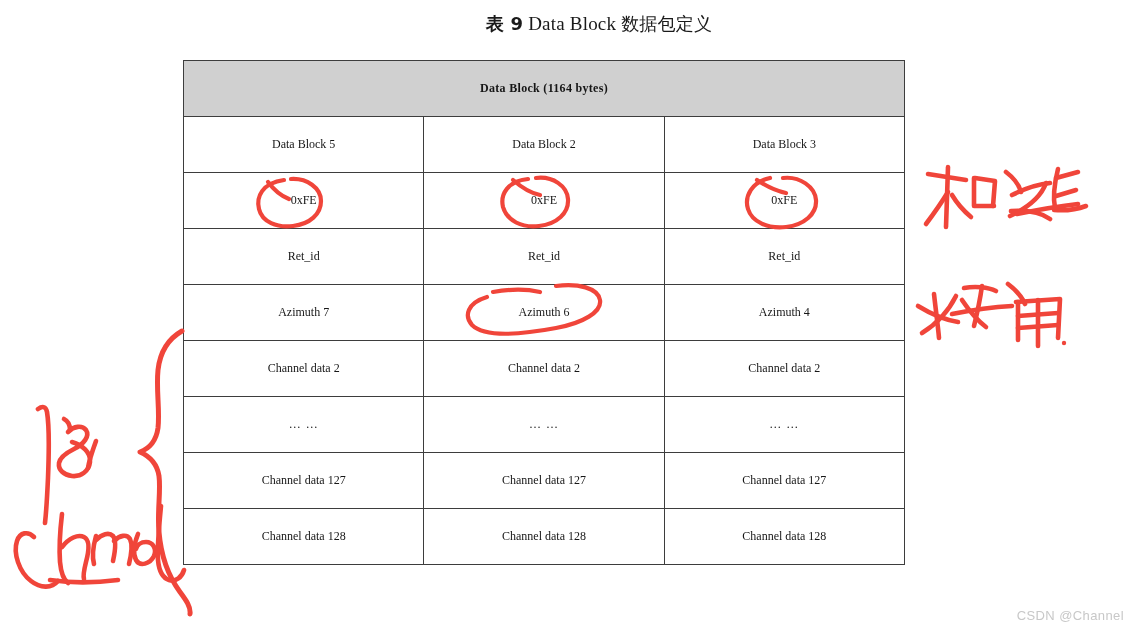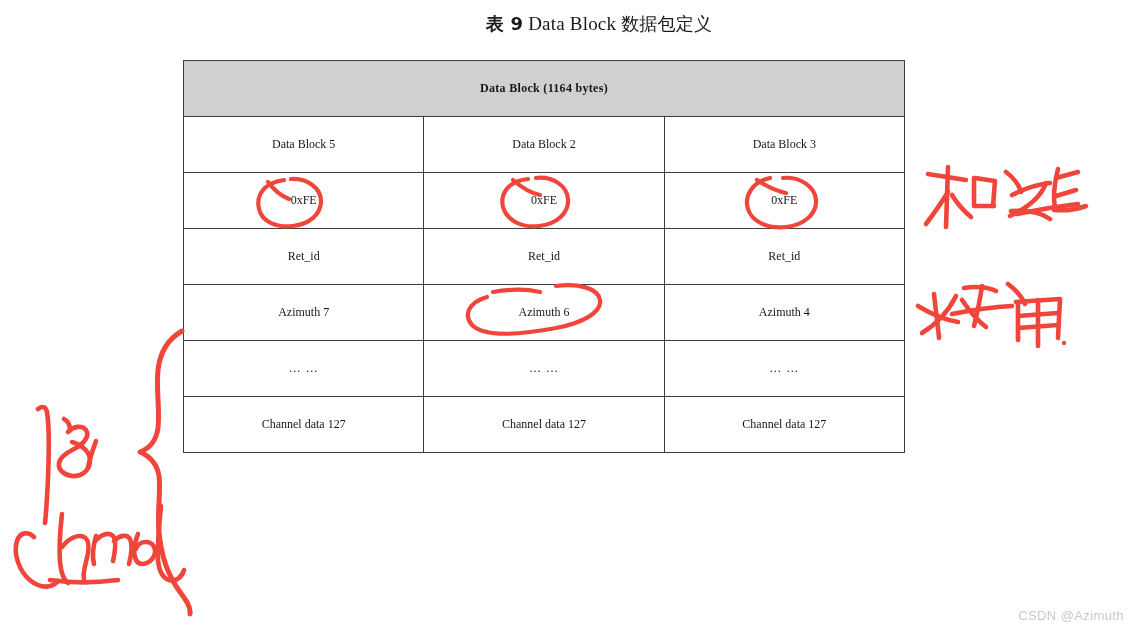--- a/index.html
+++ b/index.html
@@ -128,28 +128,38 @@
           <td>Ret_id</td>
           <td class="sans">Ret_id</td>
           <td class="sans">Ret_id</td>
         </tr>
         <tr>
           <td>Azimuth 7</td>
           <td>Azimuth 6</td>
           <td>Azimuth 4</td>
         </tr>
         <tr>
+          <td>Channel data 2</td>
+          <td>Channel data 2</td>
+          <td>Channel data 2</td>
+        </tr>
+        <tr>
           <td class="dots">… …</td>
           <td class="dots">… …</td>
           <td class="dots">… …</td>
         </tr>
         <tr>
           <td>Channel data 127</td>
           <td>Channel data 127</td>
           <td>Channel data 127</td>
+        </tr>
+        <tr>
+          <td>Channel data 128</td>
+          <td>Channel data 128</td>
+          <td>Channel data 128</td>
         </tr>
       </tbody>
     </table>
   </div>
 
   <svg class="ink" width="1134" height="631" viewBox="0 0 1134 631" style="left:0; top:0;" xmlns="http://www.w3.org/2000/svg">
     <g fill="none" stroke="#f0453a" stroke-width="4.2" stroke-linecap="round" stroke-linejoin="round">
 
       <g>
         <path d="M284,180 C262,183 256,197 259,209 C262,222 277,228 293,226 C310,224 321,214 321,201 C321,188 307,178 291,179"></path>
@@ -226,15 +236,15 @@
         <path d="M50,580 C70,583 95,583 118,580"></path>
       </g>
     </g>
   </svg>
 
   <span class="anno-cjk">标记位</span>
   <span class="anno-cjk">水平角</span>
   <span class="anno-cjk">128</span>
   <span class="anno-cjk">Channel</span>
 
-  <div class="watermark">CSDN @Azimuth</div>
+  <div class="watermark">CSDN @Channel</div>
 
 </div>
 
 </body></html>

